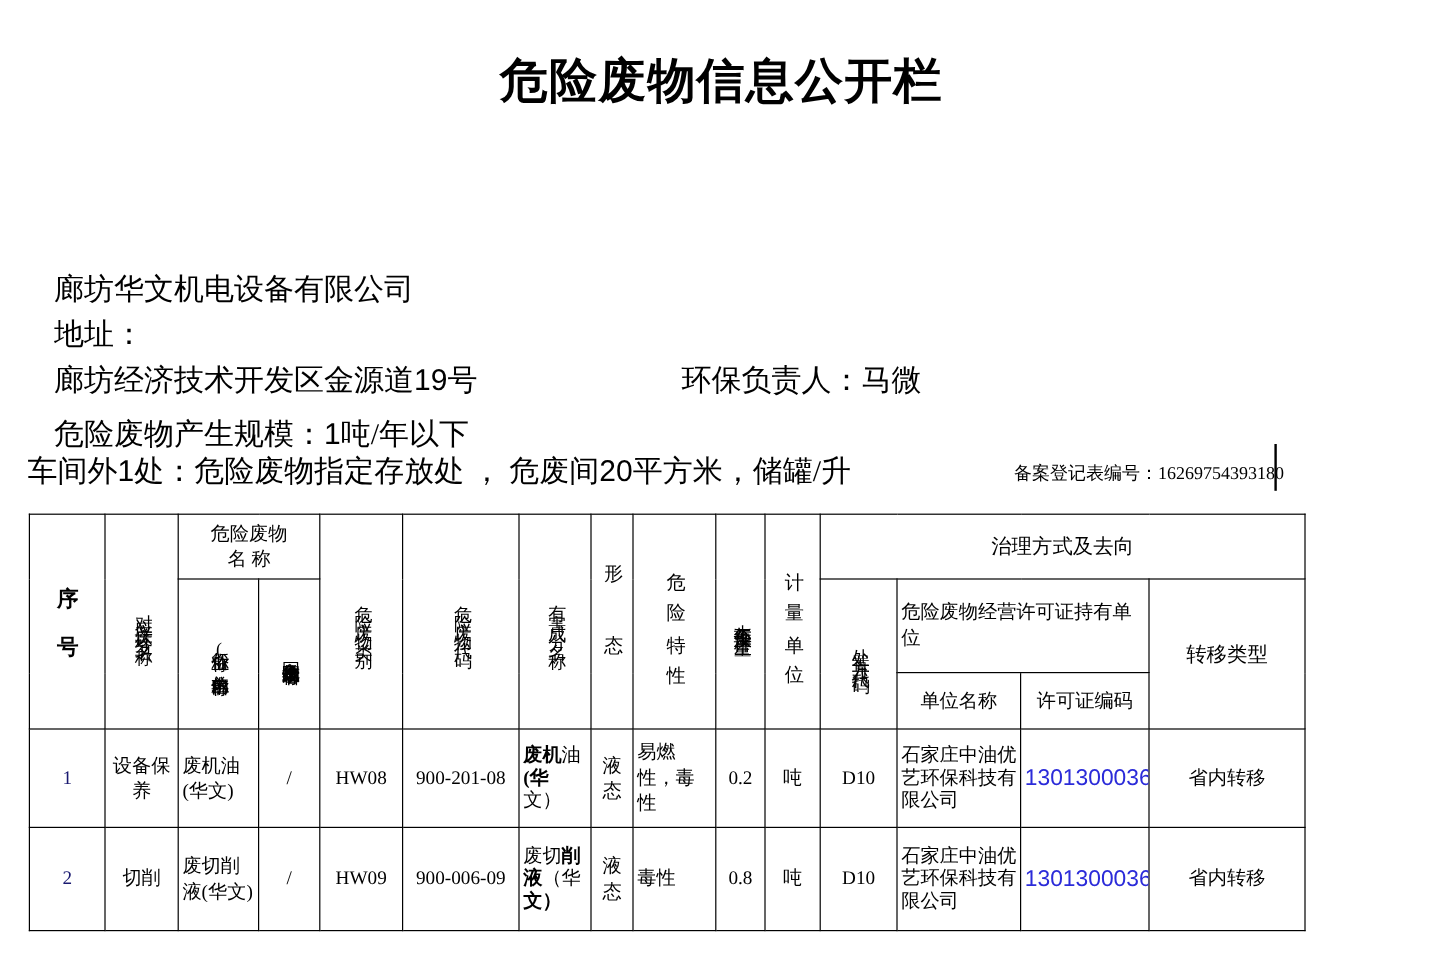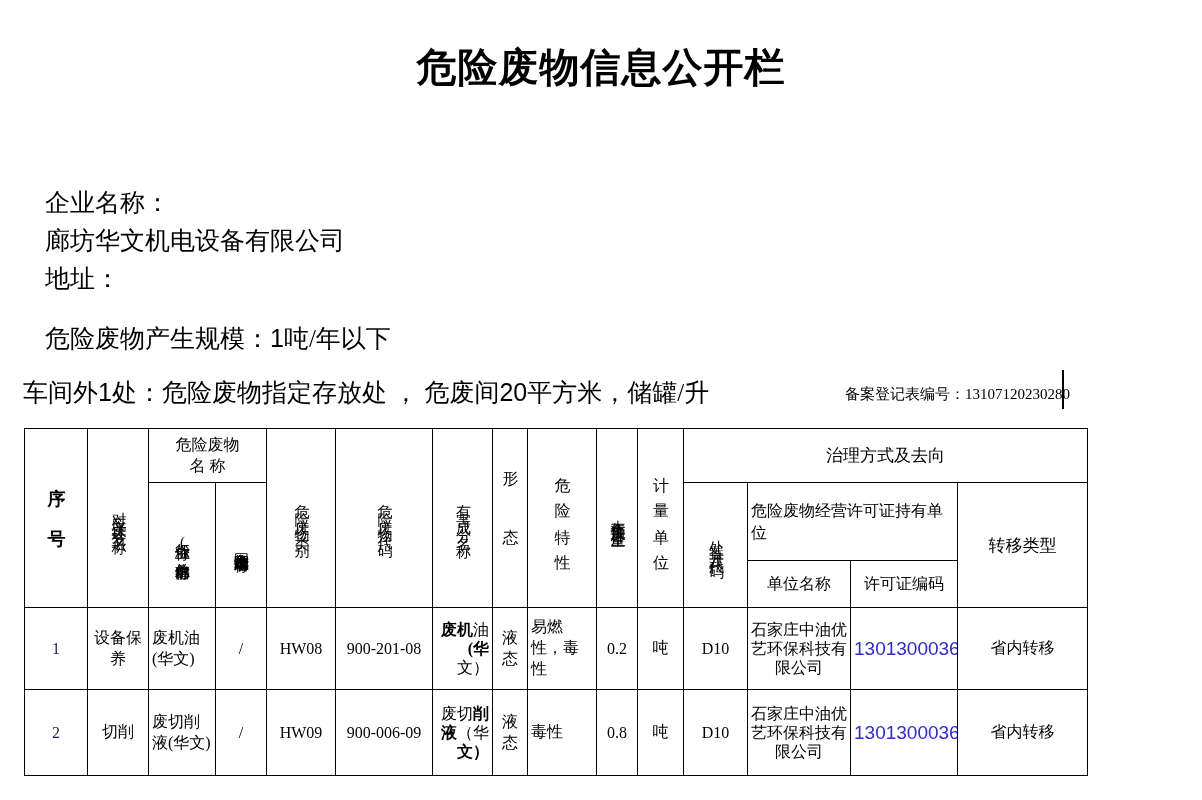--- a/index.html
+++ b/index.html
@@ -35,64 +35,65 @@
   th{text-align:center;}
   .bold{font-weight:normal;}
   .c{text-align:center;}
   .l{text-align:left;padding-left:5px;}
   .serial{color:#191970;text-align:center;}
   .lic{
     color:#2b2bd9;text-align:right;padding:1px 0 1px 1px;
     font-family:"Liberation Sans","DejaVu Sans",sans-serif;
     font-size:19px;white-space:nowrap;
   }
-  .unitname{text-align:center;padding:2px 5px;line-height:19px;}
+  .unitname{text-align:left;padding:2px 5px;line-height:19px;}
   .lh{text-align:left;padding:2px 16px 2px 4px;line-height:22px;}
   .grp{font-weight:bold;font-size:17px;line-height:22px;}
 
   .v{
     writing-mode:vertical-rl;text-orientation:upright;
     display:inline-block;line-height:1.05;
   }
   .vs2{letter-spacing:2px;font-size:15px;}
   .vs3{letter-spacing:4px;font-size:15px;}
   .vs5{letter-spacing:5px;font-size:15px;}
   .vs7{letter-spacing:8px;font-size:15px;}
   .vs24{letter-spacing:26px;font-size:16px;}
   .vs40{letter-spacing:42px;font-size:18px;font-weight:bold;}
   .vs55{letter-spacing:58px;font-size:16px;}
   .wrapA{height:96px;font-size:15px;line-height:17px;letter-spacing:0.5px;}
   .wrapB{height:78px;font-size:15px;line-height:17px;letter-spacing:0.5px;}
-  .harm{text-align:right;padding-left:4px;line-height:19px;}
+  .harm{text-align:left;padding-left:4px;line-height:19px;}
   .b{font-weight:bold;}
 </style>
 </head>
 <body>
 
 <div class="title">危险废物信息公开栏</div>
 
 <div>
   <div class="iline" style="top:186px">
-    <span class="at" style="left:45px">企业名称：</span>
   </div>
   <div class="iline" style="top:224px">
     <span class="at" style="left:45px">廊坊华文机电设备有限公司</span>
   </div>
   <div class="iline" style="top:262px">
     <span class="at" style="left:45px">地址：</span>
   </div>
   <div class="iline" style="top:300px">
+    <span class="at" style="left:45px"><span>廊坊经济技术开发区金源道</span><span class="num">19</span><span>号</span></span>
+    <span class="at" style="left:568px">环保负责人：马微</span>
   </div>
-  <div class="iline" style="top:322px">
+  <div class="iline" style="top:345px">
     <span class="at" style="left:45px"><span>危险废物产生规模：</span><span class="num">1</span><span>吨/年以下</span></span>
   </div>
   <div class="iline" style="top:376px">
     <span class="at" style="left:23px"><span>车间外</span><span class="num">1</span><span>处：危险废物指定存放处 ， 危废间</span><span class="num">20</span><span>平方米，储罐/升</span></span>
   </div>
-  <span class="recno">备案登记表编号：13107120230280</span>
+  <span class="recno">备案登记表编号：16269754393180</span>
   <div class="caret"></div>
 </div>
 
 <table class="waste">
   <colgroup>
     <col style="width:63px">
       <col style="width:61px">
       <col style="width:67px">
       <col style="width:51px">
     <col style="width:69px">

